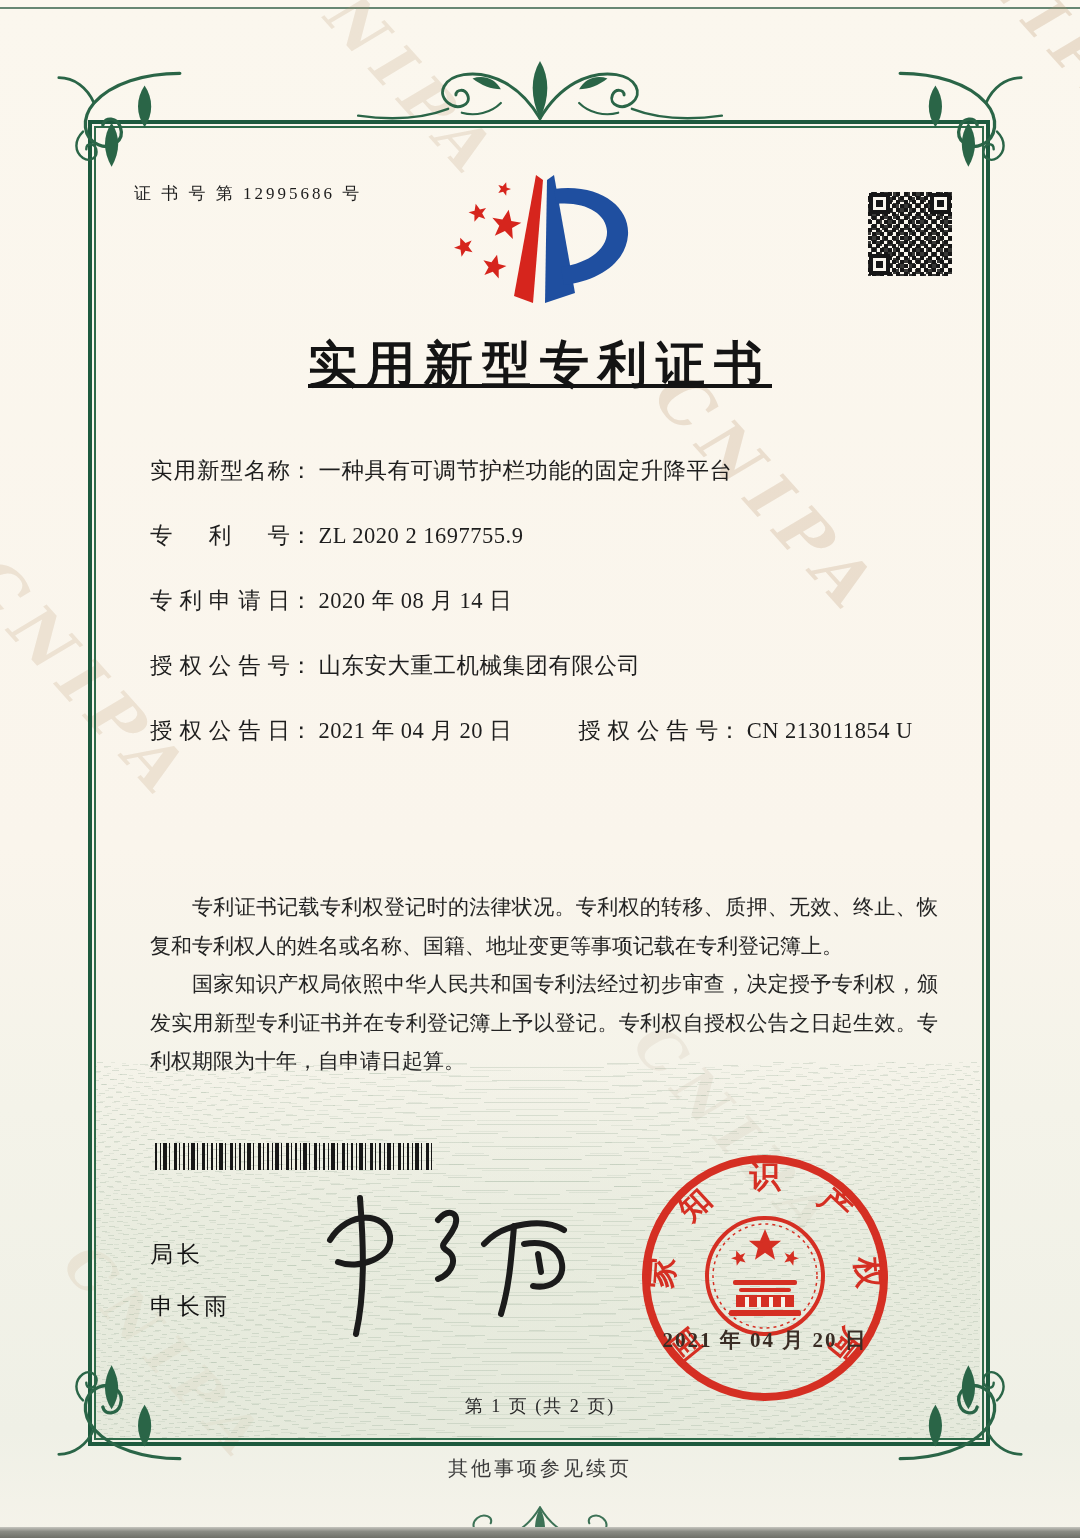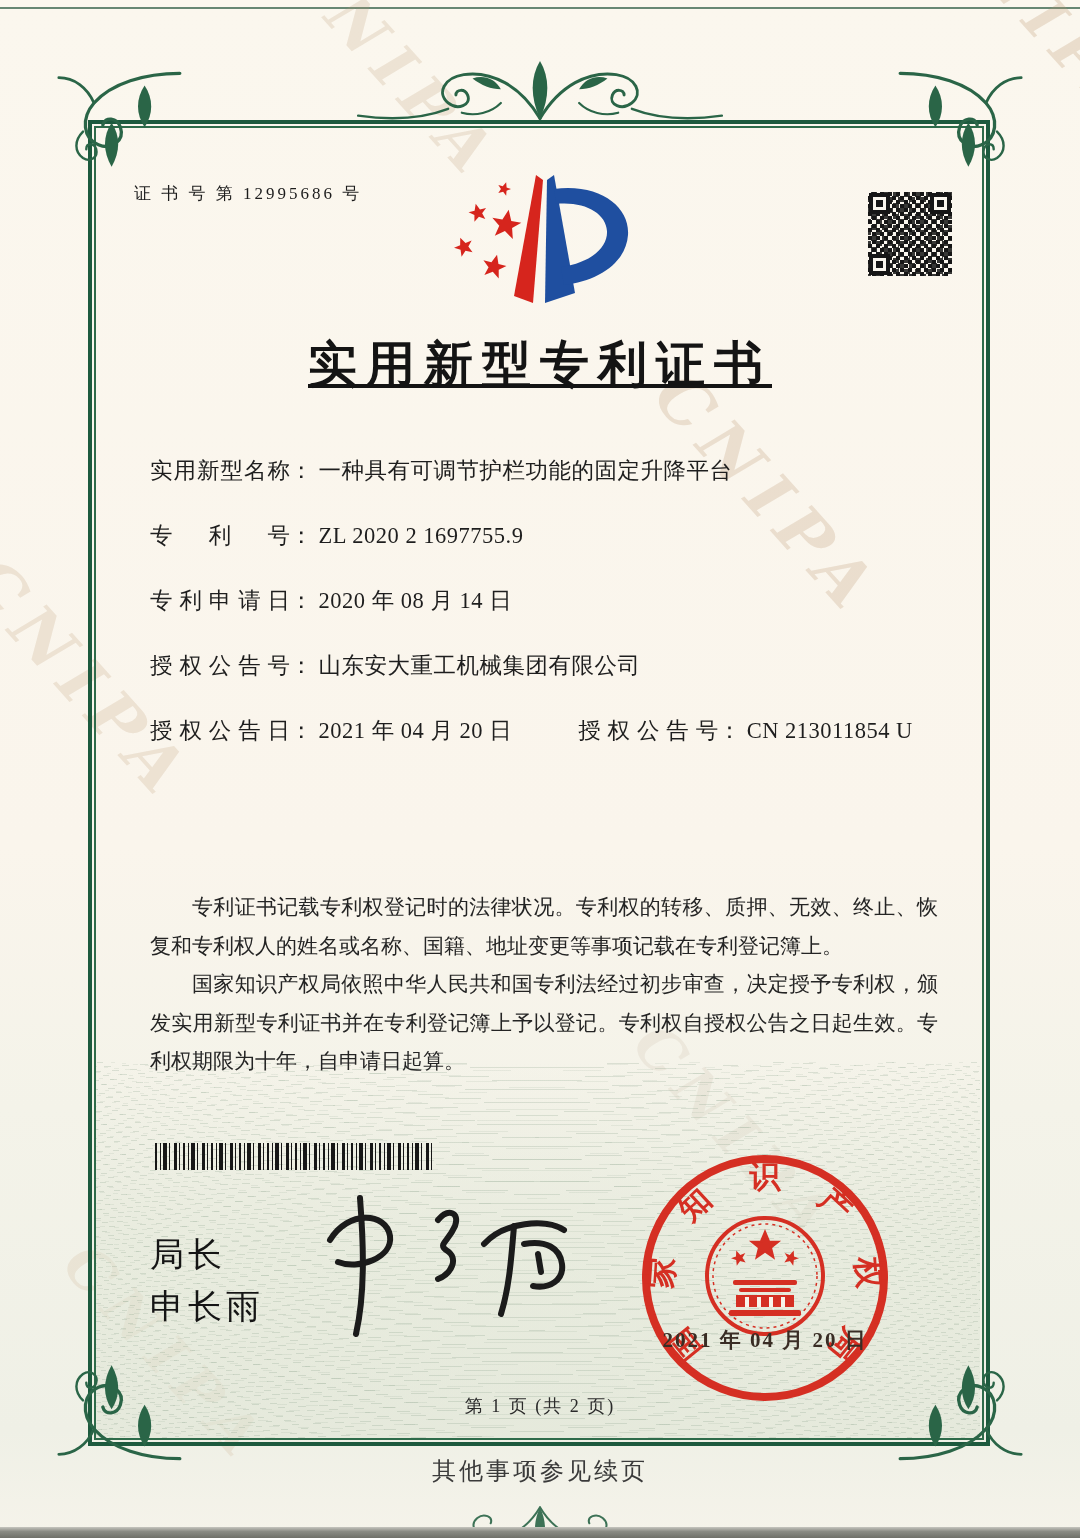--- a/index.html
+++ b/index.html
@@ -67,30 +67,30 @@
   
   .barcode{position:absolute;left:155px;top:1143px;width:278px;height:27px;
     background:repeating-linear-gradient(90deg,
       #171717 0 2px, transparent 2px 5px,
       #171717 5px 6px, transparent 6px 8px,
       #171717 8px 12px, transparent 12px 14px,
       #171717 14px 15px, transparent 15px 19px,
       #171717 19px 22px, transparent 22px 24px,
       #171717 24px 25px, transparent 25px 28px);}
   
-  .sig-block{position:absolute;left:150px;top:1228px;font-size:34px;color:#151515;letter-spacing:4px;line-height:52px;
+  .sig-block{position:absolute;left:150px;top:1228px;font-size:23px;color:#151515;letter-spacing:4px;line-height:52px;
     font-family:"Liberation Sans","DejaVu Sans",sans-serif;}
   .signature{position:absolute;left:288px;top:1182px;width:300px;height:170px;}
   .seal{position:absolute;left:633px;top:1146px;width:264px;height:264px;opacity:.96;}
   .seal text{font-family:"Liberation Serif","DejaVu Serif",serif;}
   .seal .ring-char{font-size:31px;font-weight:bold;fill:#d5281c;}
   .seal .seal-date{font-size:21px;font-weight:bold;fill:#33261e;letter-spacing:2px;}
   
   .page-info{position:absolute;left:0;right:0;top:1394px;text-align:center;font-size:18px;letter-spacing:2px;color:#2a2a2a;}
-  .cont-note{position:absolute;left:0;right:0;top:1455px;text-align:center;font-size:24px;letter-spacing:3px;color:#3a3a3a;}
+  .cont-note{position:absolute;left:0;right:0;top:1455px;text-align:center;font-size:20px;letter-spacing:3px;color:#3a3a3a;}
 </style>
 </head>
 <body>
 
 <div class="page">
 
   <div class="top-edge-line"></div>
 
   <div class="wm wm1">CNIPA</div>
   <div class="wm wm2">CNIPA</div>

